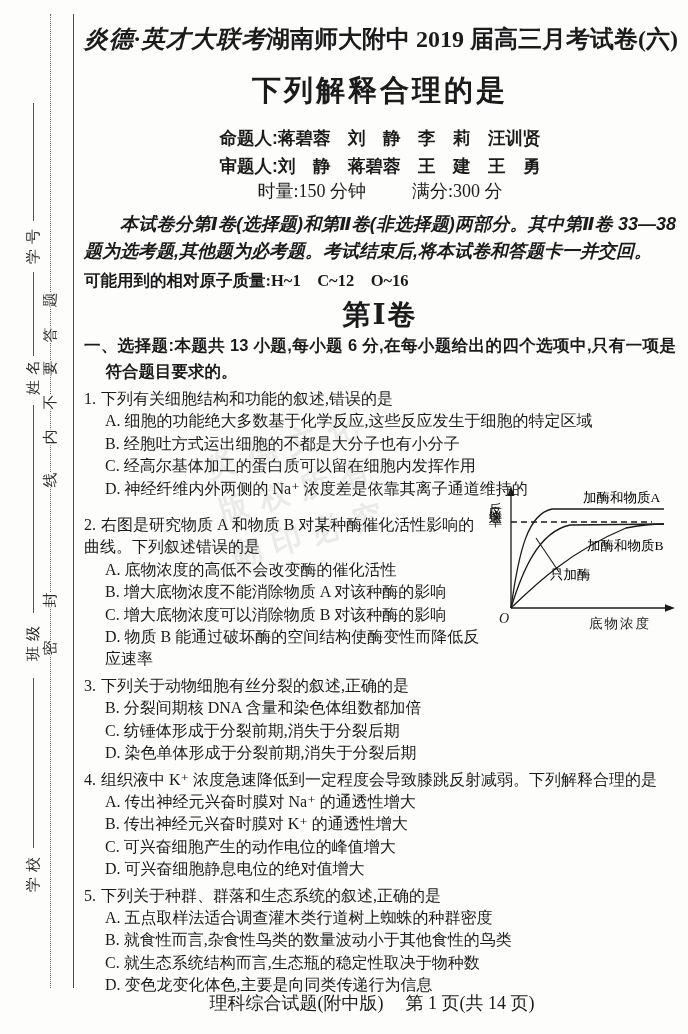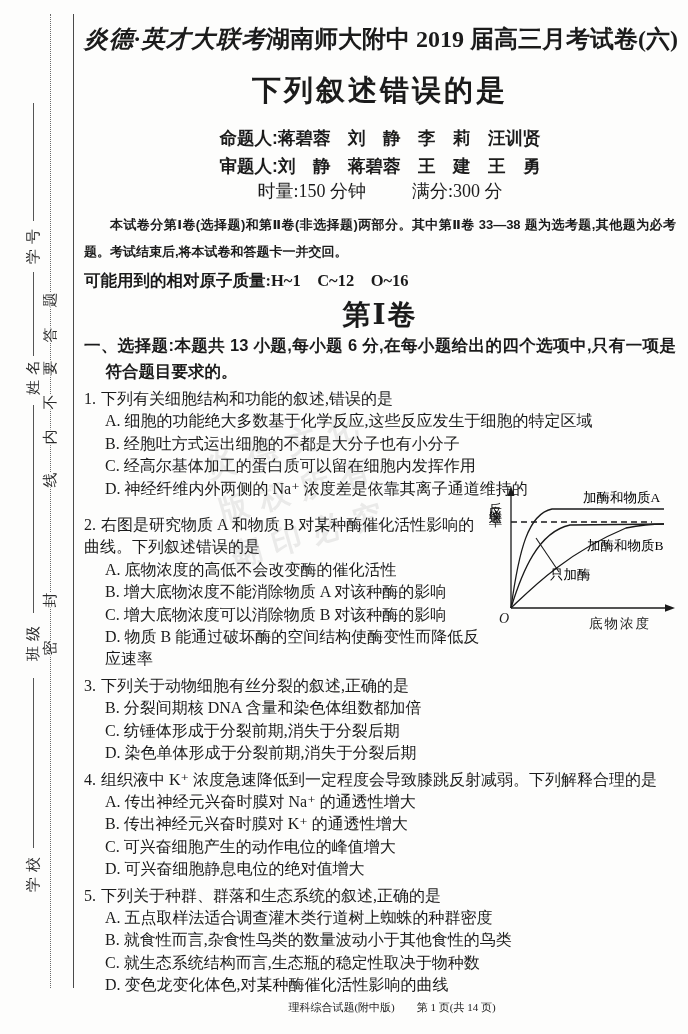--- a/index.html
+++ b/index.html
@@ -45,21 +45,21 @@
 
   .exam-title {
     margin-top:16px; text-align:center;
     font-size:29px; font-weight:bold; letter-spacing:3px; line-height:40px;
   }
 
   .persons { margin-top:14px; text-align:center; font-size:17.5px; line-height:28px; }
   .meta { text-align:center; font-size:18px; line-height:20px; margin-top:1px; }
   .meta .gap { display:inline-block; width:46px; }
 
-  .intro { margin-top:10px; font-size:13px; line-height:27px; text-indent:2em; text-align:justify; }
+  .intro { margin-top:10px; font-size:18px; line-height:27px; text-indent:2em; text-align:justify;font-style:italic; }
   .atomic { margin-top:2px; font-size:16.5px; line-height:27px;font-family:Liberation Serif, serif; }
 
   .part-title { margin-top:7px; text-align:center; font-size:28px; font-weight:bold; line-height:28px; letter-spacing:2px; }
 
   .section { margin-top:3px; font-size:16.5px; line-height:26px; padding-left:1.3em; text-indent:-1.3em; text-align:justify; }
 
   .q { margin-top:4px; font-size:16px; line-height:22.4px; }
   .q .qn { margin-right:5px; }
   .q .opt { padding-left:21px; }
   .q2 { position:relative; width:402px; margin-top:14px; }
@@ -71,21 +71,21 @@
     position:absolute; left:1px; top:11px; writing-mode:vertical-rl;
     font-size:13.5px; letter-spacing:4px; line-height:16px; color:#111;
   }
   .c-label { position:absolute; font-size:13.5px; white-space:nowrap; color:#000000; }
   .c-la { left:97px; top:7px; }
   .c-lb { left:101px; top:55px; }
   .c-lo { left:64px; top:84px; }
   .c-origin { position:absolute; left:13px; top:128px; font-size:14px; font-style:italic; }
   .c-xlabel { position:absolute; left:103px; top:133px; font-size:13.5px; letter-spacing:2px; white-space:nowrap; }
 
-  .footer { position:absolute; left:96px; bottom:19px; width:592px; text-align:center; font-size:11px; }
+  .footer { position:absolute; left:76px; bottom:19px; width:592px; text-align:center; font-size:18px; }
   .footer .fgap { display:inline-block; width:22px; }
 </style>
 </head>
 <body>
 
 <div class="watermark">
   <div>炎德文化</div>
   <div>版权所有</div>
   <div>翻印必究</div>
 </div>
@@ -115,21 +115,21 @@
   <span class="seal" style="top:600px">封</span>
   <span class="seal" style="top:648px">密</span>
 </div>
 
 <div class="content">
 
   <div class="header-title">
     <span class="brand">炎德·英才大联考</span><span>湖南师大附中 2019 届高三月考试卷(六)</span>
   </div>
 
-  <div class="exam-title hei">下列叙述错误的是</div>
+  <div class="exam-title hei">下列解释合理的是</div>
 
   <div class="persons hei">
     <span>命题人:</span><span>蒋碧蓉　刘　静　李　莉　汪训贤</span>
   </div>
   <div class="persons hei" style="margin-top:0">
     <span>审题人:</span><span>刘　静　蒋碧蓉　王　建　王　勇</span>
   </div>
 
   <div class="meta">
     <span>时量:150 分钟</span><span class="gap"></span><span>满分:300 分</span>
@@ -197,20 +197,20 @@
     <div class="opt">B. 传出神经元兴奋时膜对 K⁺ 的通透性增大</div>
     <div class="opt">C. 可兴奋细胞产生的动作电位的峰值增大</div>
     <div class="opt">D. 可兴奋细胞静息电位的绝对值增大</div>
   </div>
 
   <div class="q">
     <div><span class="qn">5.</span><span>下列关于种群、群落和生态系统的叙述,正确的是</span></div>
     <div class="opt">A. 五点取样法适合调查灌木类行道树上蜘蛛的种群密度</div>
     <div class="opt">B. 就食性而言,杂食性鸟类的数量波动小于其他食性的鸟类</div>
     <div class="opt">C. 就生态系统结构而言,生态瓶的稳定性取决于物种数</div>
-    <div class="opt">D. 变色龙变化体色,对某种酶催化活性影响的曲线</div>
+    <div class="opt">D. 变色龙变化体色,主要是向同类传递行为信息</div>
   </div>
 
 </div>
 
 <div class="footer">
   <span>理科综合试题(附中版)</span><span class="fgap"></span><span>第 1 页(共 14 页)</span>
 </div>
 
 </body></html>

